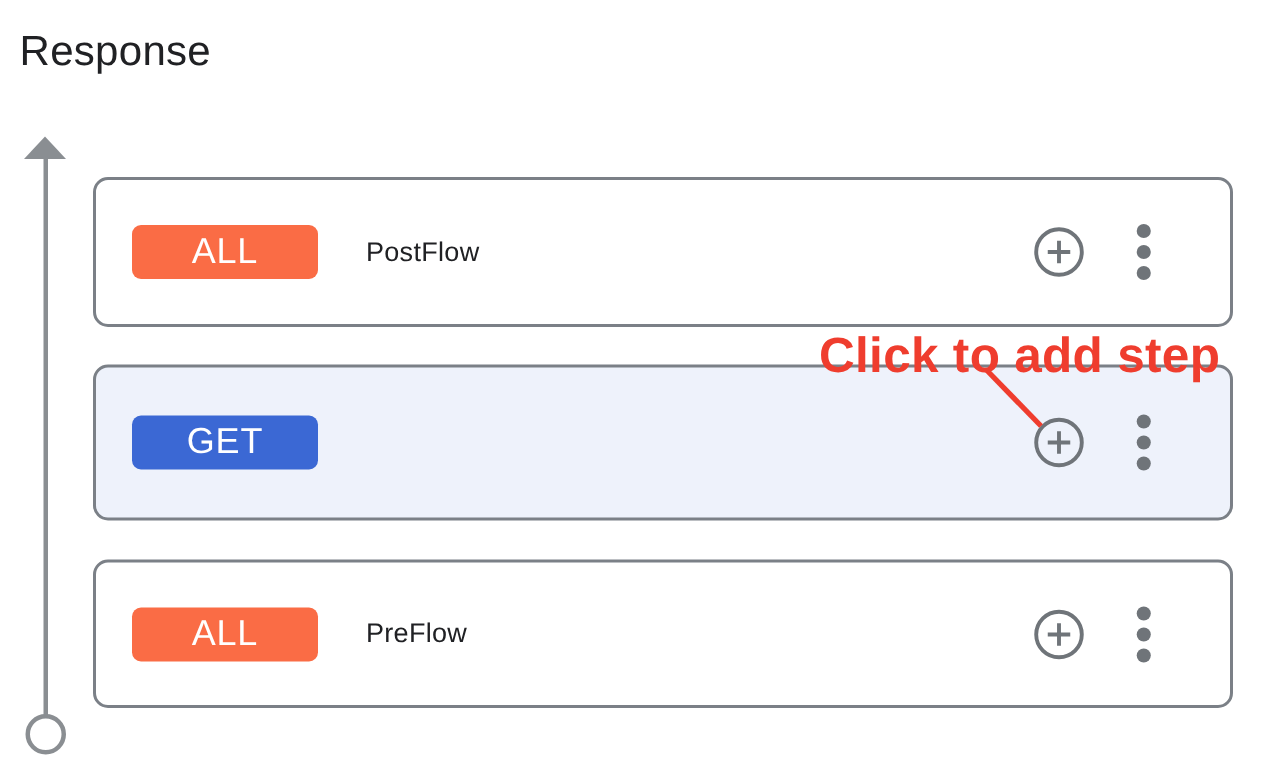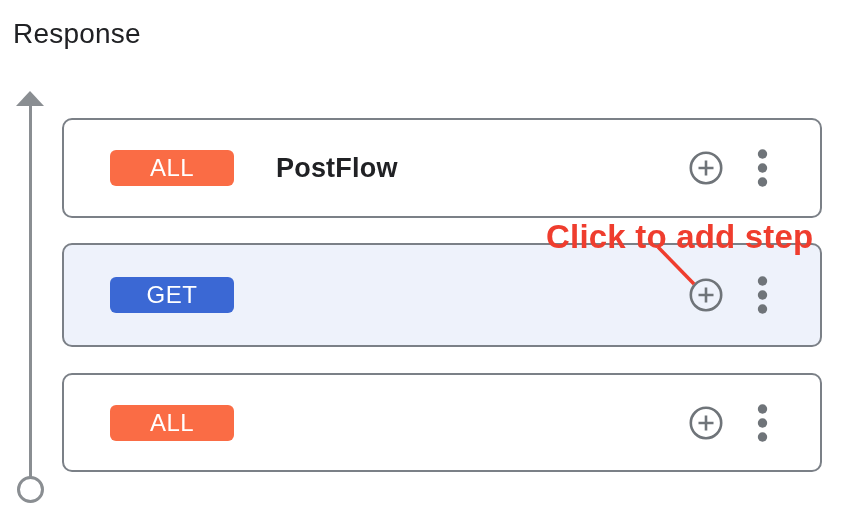--- a/index.html
+++ b/index.html
@@ -69,40 +69,40 @@
     border-radius: 10px;
     display: flex;
     align-items: center;
     cursor: pointer;
   }
   .card-1 { top: 118px; height: 100px; }
   .card-2 { top: 243px; height: 104px; background: var(--selected-card-bg, #eef2fb); }
   .card-3 { top: 373px; height: 99px; }
 
   .method-badge {
-    margin-left: 46px;
+    margin-left: 24px;
     width: 124px;
     height: 36px;
     border-radius: 6px;
     display: flex;
     align-items: center;
     justify-content: center;
     color: #ffffff;
     font-size: 24px;
     font-weight: 400;
     letter-spacing: 0.5px;
     flex: 0 0 auto;
   }
   .badge--all { background: var(--badge-all, #fa6c45); }
   .badge--get { background: var(--badge-get, #3b68d4); }
 
   .card-title {
-    margin-left: 42px;
-    font-size: 27px;
-    font-weight: 700;
+    margin-left: 32px;
+    font-size: 18px;
+    font-weight: 400;
     color: var(--title-text, #202124);
     letter-spacing: 0.2px;
     white-space: nowrap;
   }
 
   .icon-btn {
     position: absolute;
     border: none;
     background: transparent;
     padding: 0;
@@ -181,20 +181,21 @@
           <circle cx="5.5" cy="5.5" r="4.7" fill="#6f7479"></circle>
           <circle cx="5.5" cy="19.5" r="4.7" fill="#6f7479"></circle>
           <circle cx="5.5" cy="33.5" r="4.7" fill="#6f7479"></circle>
         </svg>
       </span>
     </button>
   </div>
 
   <div class="card card-3">
     <div class="method-badge badge--all">ALL</div>
+    <div class="card-title">PreFlow</div>
     <button class="icon-btn add-btn">
       <span>
         <svg width="36" height="36" viewBox="0 0 36 36">
           <circle cx="18" cy="18" r="15.2" fill="none" stroke="#6f7479" stroke-width="2.6"></circle>
           <path d="M18 10.5v15M10.5 18h15" fill="none" stroke="#6f7479" stroke-width="2.6"></path>
         </svg>
       </span>
     </button>
     <button class="icon-btn more-btn">
       <span>

